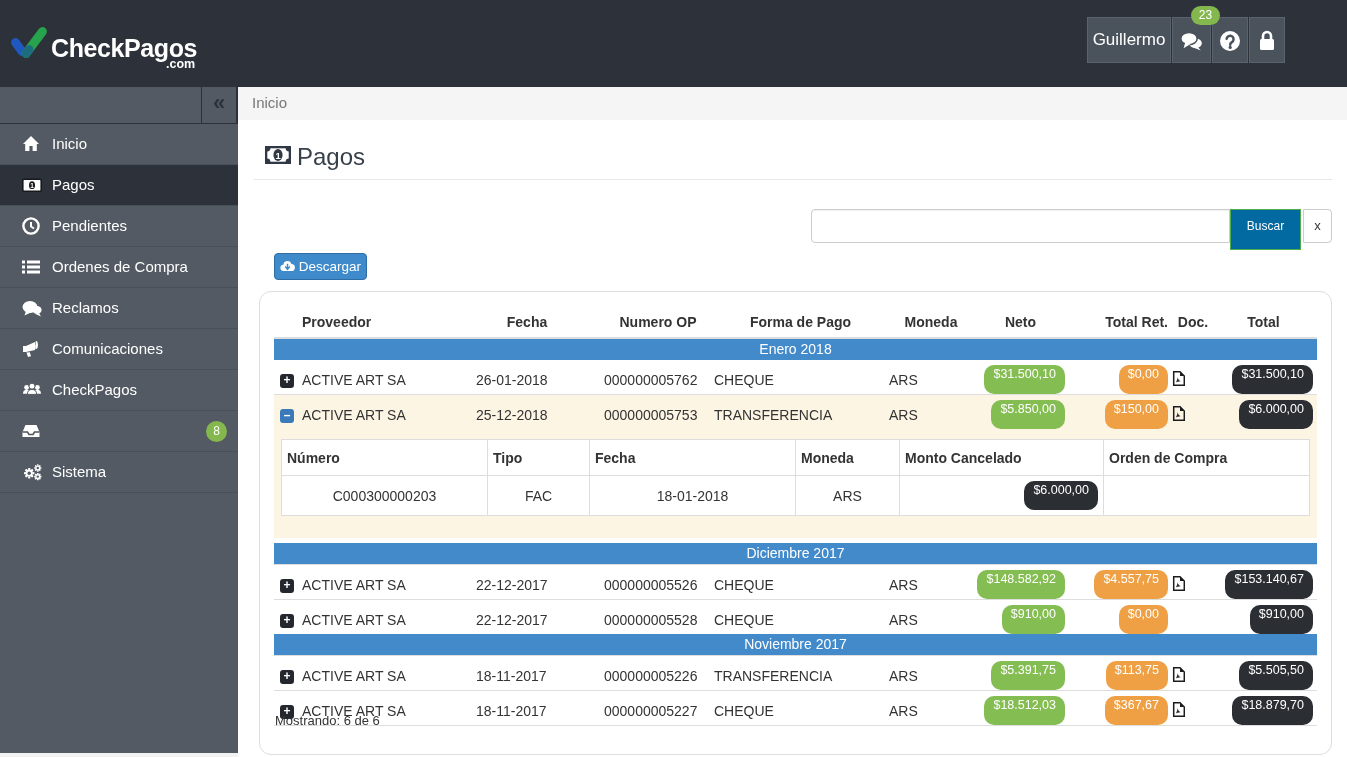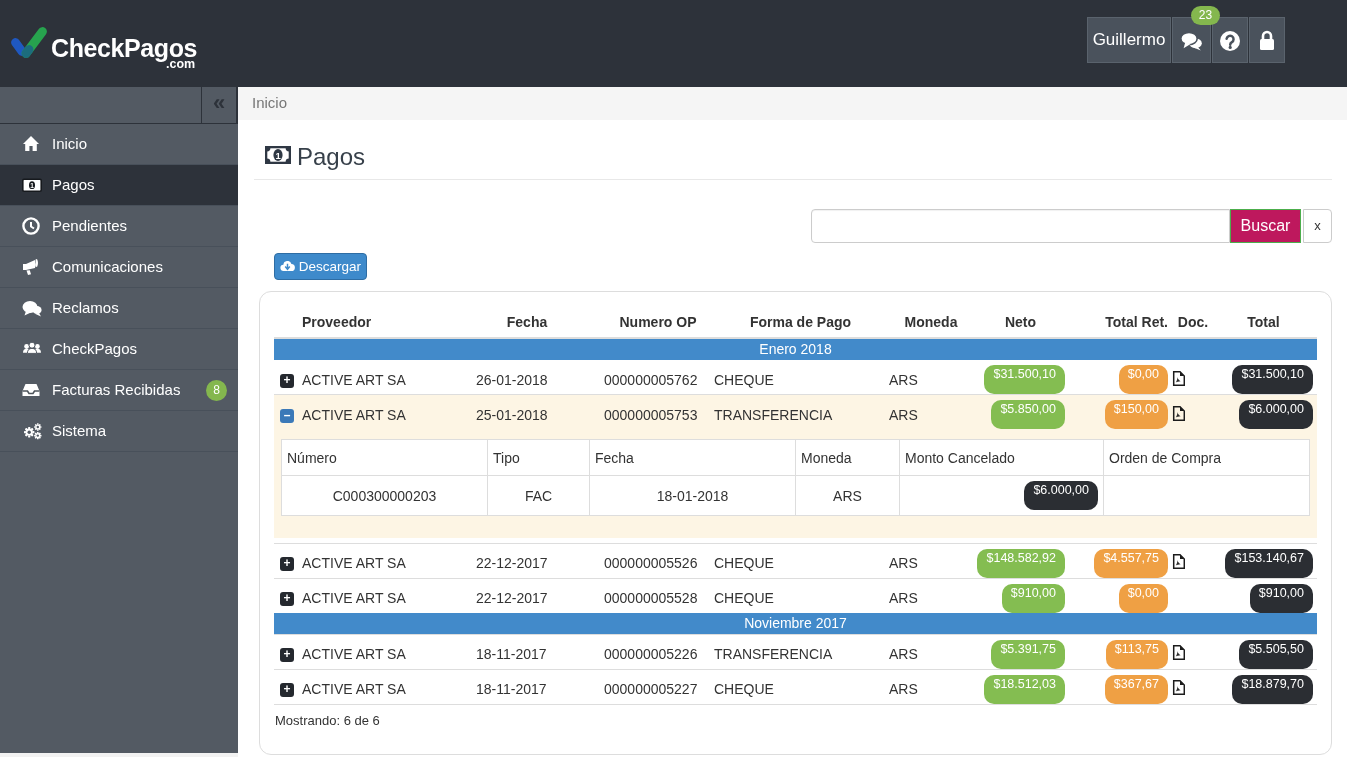--- a/index.html
+++ b/index.html
@@ -28,21 +28,21 @@
 
 
 .breadcrumb { position:absolute; left:238px; top:87px; width:1109px; height:33px; background:#f5f5f5; color:#777; font-size:15px; line-height:32px; padding-left:14px; }
 .content { position:absolute; left:238px; top:120px; width:1109px; height:637px; background:#fff; }
 .title { position:absolute; left:27px; top:23px; color:#37404a; font-size:24px; }
 .title-ico { position:absolute; left:27px; top:26px; }
 .hr { position:absolute; left:16px; top:59px; width:1078px; height:1px; background:#e8e8e8; }
 
 .searchgrp { position:absolute; left:573px; top:89px; height:34px; }
 .search-input { position:absolute; left:0; top:0; width:419px; height:34px; border:1px solid #ccc; border-radius:4px 0 0 4px; background:#fff; box-shadow:inset 0 1px 1px rgba(0,0,0,.06); }
-.btn-buscar { position:absolute; left:419px; top:0; width:71px; height:34px; background:#be185d; border:1px solid #4cae4c; color:#fff; font-size:16px; text-align:center; line-height:32px; }
+.btn-buscar { position:absolute; left:419px; top:0; width:71px; height:41px; background:#0369a1; border:1px solid #4cae4c; color:#fff; font-size:12px; text-align:center; line-height:32px; }
 .btn-x { position:absolute; left:492px; top:0; width:29px; height:34px; background:#fff; border:1px solid #ccc; border-radius:0 4px 4px 0; color:#333; font-size:13px; text-align:center; line-height:32px; }
 
 .btn-desc { position:absolute; left:36px; top:133px; width:93px; height:27px; background:#3e8acb; border:1px solid #2e6da4; border-radius:4px; color:#fff; font-size:13.5px; text-align:center; line-height:25px; }
 
 .panel { position:absolute; left:21px; top:171px; width:1073px; height:464px; background:#fff; border:1px solid #ddd; border-radius:12px; }
 
 table.main { border-collapse:collapse; border-bottom:1px solid #ddd; table-layout:fixed; width:1043px; margin:15px 0 0 14px; font-size:14px; color:#333; }
 table.main th { font-weight:bold; padding:0; }
 table.main td { padding:0; }
 table.main thead th { border-bottom:2px solid #ddd; height:31px; text-align:center; }
@@ -56,21 +56,21 @@
 .sq-minus { background:#3b79b8; }
 .pill { display:inline-block; height:29px; line-height:19px; border-radius:10px; color:#fff; font-size:12.5px; padding:0 9px; }
 .pill-g { background:#84bd51; }
 .pill-o { background:#efa044; }
 .pill-k { background:#2b2e33; }
 table.main td.r { text-align:right; padding-right:4px; }
 table.main td.c { text-align:left; }
 table.main td.l { padding-left:2px; }
 
 table.sub { border-collapse:collapse; table-layout:fixed; width:1028px; background:#fff; font-size:14px; color:#333; border:1px solid #ddd; }
-table.sub th { border:1px solid #ddd; font-weight:normal; text-align:left; padding-left:5px; height:36px; background:#fff; }
+table.sub th { border:1px solid #ddd; font-weight:bold; text-align:left; padding-left:5px; height:36px; background:#fff; }
 table.sub td { border:1px solid #ddd; text-align:center; height:40px; background:#fff; }
 .mostrando { position:absolute; left:15px; top:421px; font-size:13px; color:#333; }
 </style>
 </head>
 <body>
 <div class="header">
   <svg class="abs" style="left:10px;top:26px" width="40" height="34" viewBox="0 0 40 34">
     <line x1="5.5" y1="16.5" x2="12" y2="25.5" stroke="#1f58c0" stroke-width="8.8" stroke-linecap="round"></line>
     <line x1="16" y1="27.5" x2="32.5" y2="5.5" stroke="#27a34e" stroke-width="8.8" stroke-linecap="round"></line>
     <line x1="16" y1="27.5" x2="19" y2="23.5" stroke="#1c6d7d" stroke-width="8.8" stroke-linecap="round"></line>
@@ -124,33 +124,46 @@
       </div>
     <div class="mi">
         <span class="ico"><svg width="18" height="18" viewBox="0 0 18 18">
             <circle cx="9" cy="9" r="7.6" fill="none" stroke="#fff" stroke-width="2.4"></circle>
             <path d="M9 5 v4.5 l3 2" stroke="#fff" stroke-width="2" fill="none"></path>
           </svg></span>
         <span class="lbl">Pendientes</span>
       </div>
     <div class="mi">
         <span class="ico"><svg width="18" height="18" viewBox="0 0 18 18">
-            <path d="M15 1 q2 4 0 8 l-1.5-.5 q1-3.5 0-7 Z M1 6 h3 l9-4 q1.5 4 0 8 L4 12 H1 Z" fill="#fff"></path>
-            <path d="M4.5 12.5 l1.5 4.5 3-.8 -1.2-4" fill="#fff"></path>
-          </svg></span>
-        <span class="lbl">Comunicaciones</span>
+            <g fill="#fff">
+              <rect x="0" y="2.5" width="3" height="3"></rect>
+              <rect x="5" y="2.5" width="13" height="3"></rect>
+              <rect x="0" y="7.5" width="3" height="3"></rect>
+              <rect x="5" y="7.5" width="13" height="3"></rect>
+              <rect x="0" y="12.5" width="3" height="3"></rect>
+              <rect x="5" y="12.5" width="13" height="3"></rect>
+            </g>
+          </svg></span>
+        <span class="lbl">Ordenes de Compra</span>
       </div>
     <div class="mi">
         <span class="ico"><svg width="20" height="18" viewBox="0 0 20 18">
             <ellipse cx="8" cy="8" rx="7.5" ry="6" fill="#fff"></ellipse>
             <path d="M4 12 L2.5 16.5 L10 13 Z" fill="#fff"></path>
             <ellipse cx="15" cy="11" rx="4.6" ry="4" fill="#fff"></ellipse>
             <path d="M17 14 L19 17.5 L13.5 15 Z" fill="#fff"></path>
           </svg></span>
         <span class="lbl">Reclamos</span>
+      </div>
+    <div class="mi">
+        <span class="ico"><svg width="18" height="18" viewBox="0 0 18 18">
+            <path d="M15 1 q2 4 0 8 l-1.5-.5 q1-3.5 0-7 Z M1 6 h3 l9-4 q1.5 4 0 8 L4 12 H1 Z" fill="#fff"></path>
+            <path d="M4.5 12.5 l1.5 4.5 3-.8 -1.2-4" fill="#fff"></path>
+          </svg></span>
+        <span class="lbl">Comunicaciones</span>
       </div>
     <div class="mi">
         <span class="ico"><svg width="20" height="18" viewBox="0 0 20 18">
             <g fill="#fff">
               <circle cx="4.6" cy="6.5" r="2.4"></circle>
               <path d="M1 12.8 q0-4 3.6-4 t3.6 4 Z"></path>
               <circle cx="15.4" cy="6.5" r="2.4"></circle>
               <path d="M11.8 12.8 q0-4 3.6-4 t3.6 4 Z"></path>
             </g>
             <g fill="#fff" stroke="#535a63" stroke-width="1">
@@ -158,21 +171,20 @@
               <path d="M5.4 13.4 q0-5 4.6-5 t4.6 5 Z"></path>
             </g>
           </svg></span>
         <span class="lbl">CheckPagos</span>
       </div>
     <div class="mi">
         <span class="ico"><svg width="18" height="18" viewBox="0 0 18 18">
             <path d="M3.5 3 h11 l3 7 v5 H.5 v-5 Z" fill="#fff"></path>
             <path d="M.5 10 h5 l1.5 2.5 h4 L12.5 10 h5" stroke="#4f565c" stroke-width="1.6" fill="none"></path>
           </svg></span>
-        <span class="lbl">Facturas Recibidas</span>
         <span class="badge8">8</span>
       </div>
     <div class="mi">
         <span class="ico"><svg width="21" height="19" viewBox="0 0 21 19">
             <circle cx="7.2" cy="10.2" r="3.6" fill="#fff"></circle>
             <rect x="6.1" y="5.0" width="2.2" height="2.0" rx="0.5" fill="#fff" transform="rotate(0.0 7.2 10.2)"></rect>
             <rect x="6.1" y="5.0" width="2.2" height="2.0" rx="0.5" fill="#fff" transform="rotate(45.0 7.2 10.2)"></rect>
             <rect x="6.1" y="5.0" width="2.2" height="2.0" rx="0.5" fill="#fff" transform="rotate(90.0 7.2 10.2)"></rect>
             <rect x="6.1" y="5.0" width="2.2" height="2.0" rx="0.5" fill="#fff" transform="rotate(135.0 7.2 10.2)"></rect>
             <rect x="6.1" y="5.0" width="2.2" height="2.0" rx="0.5" fill="#fff" transform="rotate(180.0 7.2 10.2)"></rect>
@@ -276,21 +288,21 @@
           <td class="c"><svg width="13" height="15" viewBox="0 0 13 15">
                 <path d="M1.7 0.8 H8 L12.3 5 V14.2 H1.7 Z" fill="none" stroke="#1c1c1c" stroke-width="1.5"></path>
                 <path d="M8 0.8 L12.3 5 L8 5 Z" fill="#1c1c1c"></path>
                 <path d="M3.8 11.5 C5 9.8 5.6 7.2 5.4 6 c0.5 2 1.6 3.4 3.2 4.2 c-2 0.1 -3.7 0.6 -4.8 1.3 Z" fill="#2a2a2a"></path>
               </svg></td>
           <td class="r"><span class="pill pill-k">$31.500,10</span></td>
         </tr>
         <tr class="data beige">
           <td class="cicon"><span class="sqico sq-minus">–</span></td>
           <td class="l" style="padding-left:4px;">ACTIVE ART SA</td>
-          <td class="c">25-01-2018</td>
+          <td class="c">25-12-2018</td>
           <td class="c">000000005753</td>
           <td class="l">TRANSFERENCIA</td>
           <td class="c">ARS</td>
           <td class="r"><span class="pill pill-g">$5.850,00</span></td>
           <td class="r"><span class="pill pill-o">$150,00</span></td>
           <td class="c"><svg width="13" height="15" viewBox="0 0 13 15">
                 <path d="M1.7 0.8 H8 L12.3 5 V14.2 H1.7 Z" fill="none" stroke="#1c1c1c" stroke-width="1.5"></path>
                 <path d="M8 0.8 L12.3 5 L8 5 Z" fill="#1c1c1c"></path>
                 <path d="M3.8 11.5 C5 9.8 5.6 7.2 5.4 6 c0.5 2 1.6 3.4 3.2 4.2 c-2 0.1 -3.7 0.6 -4.8 1.3 Z" fill="#2a2a2a"></path>
               </svg></td>
@@ -324,20 +336,23 @@
                     <td style="text-align:right;padding-right:5px;"><span class="pill pill-k">$6.000,00</span></td>
                     <td></td>
                   </tr>
             </tbody>
               </table>
           </td>
         </tr>
         <tr>
             <td colspan="10" style="height:5px;background:#fff;"></td>
           </tr>
+        <tr class="month">
+            <td colspan="10">Diciembre 2017</td>
+          </tr>
         <tr class="data">
           <td class="cicon"><span class="sqico sq-plus">+</span></td>
           <td class="l" style="padding-left:4px;">ACTIVE ART SA</td>
           <td class="c">22-12-2017</td>
           <td class="c">000000005526</td>
           <td class="l">CHEQUE</td>
           <td class="c">ARS</td>
           <td class="r"><span class="pill pill-g">$148.582,92</span></td>
           <td class="r"><span class="pill pill-o">$4.557,75</span></td>
           <td class="c"><svg width="13" height="15" viewBox="0 0 13 15">

